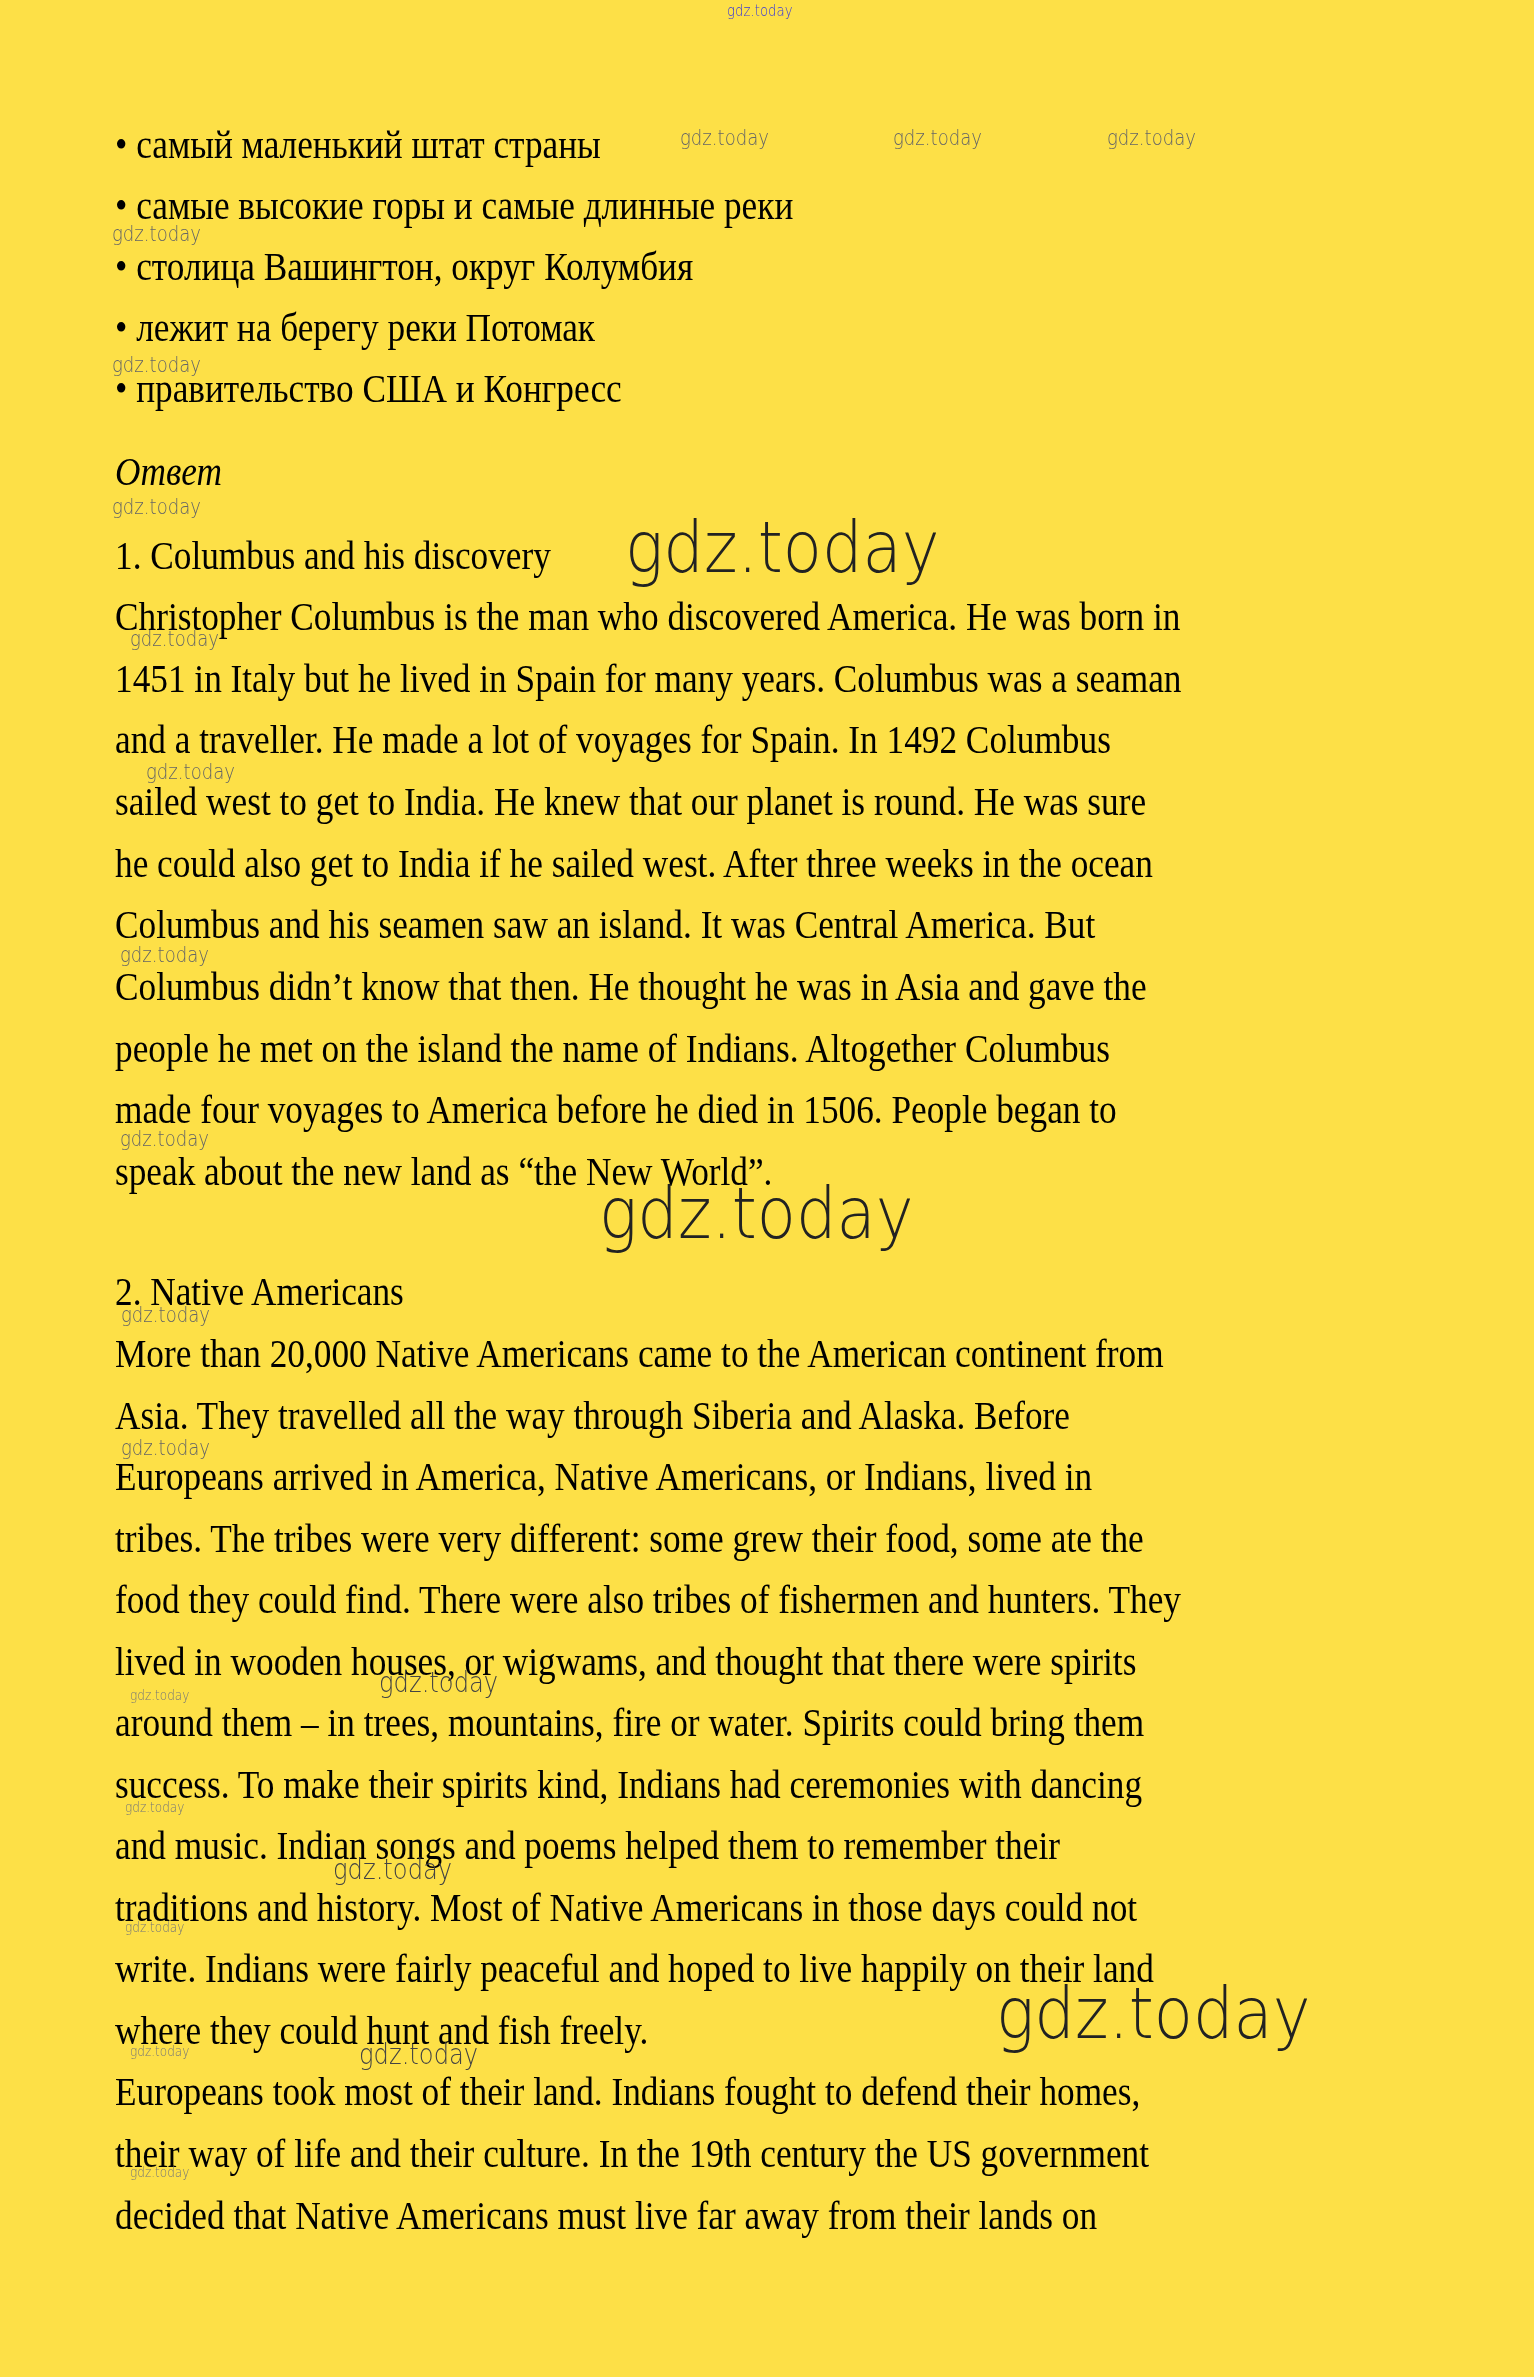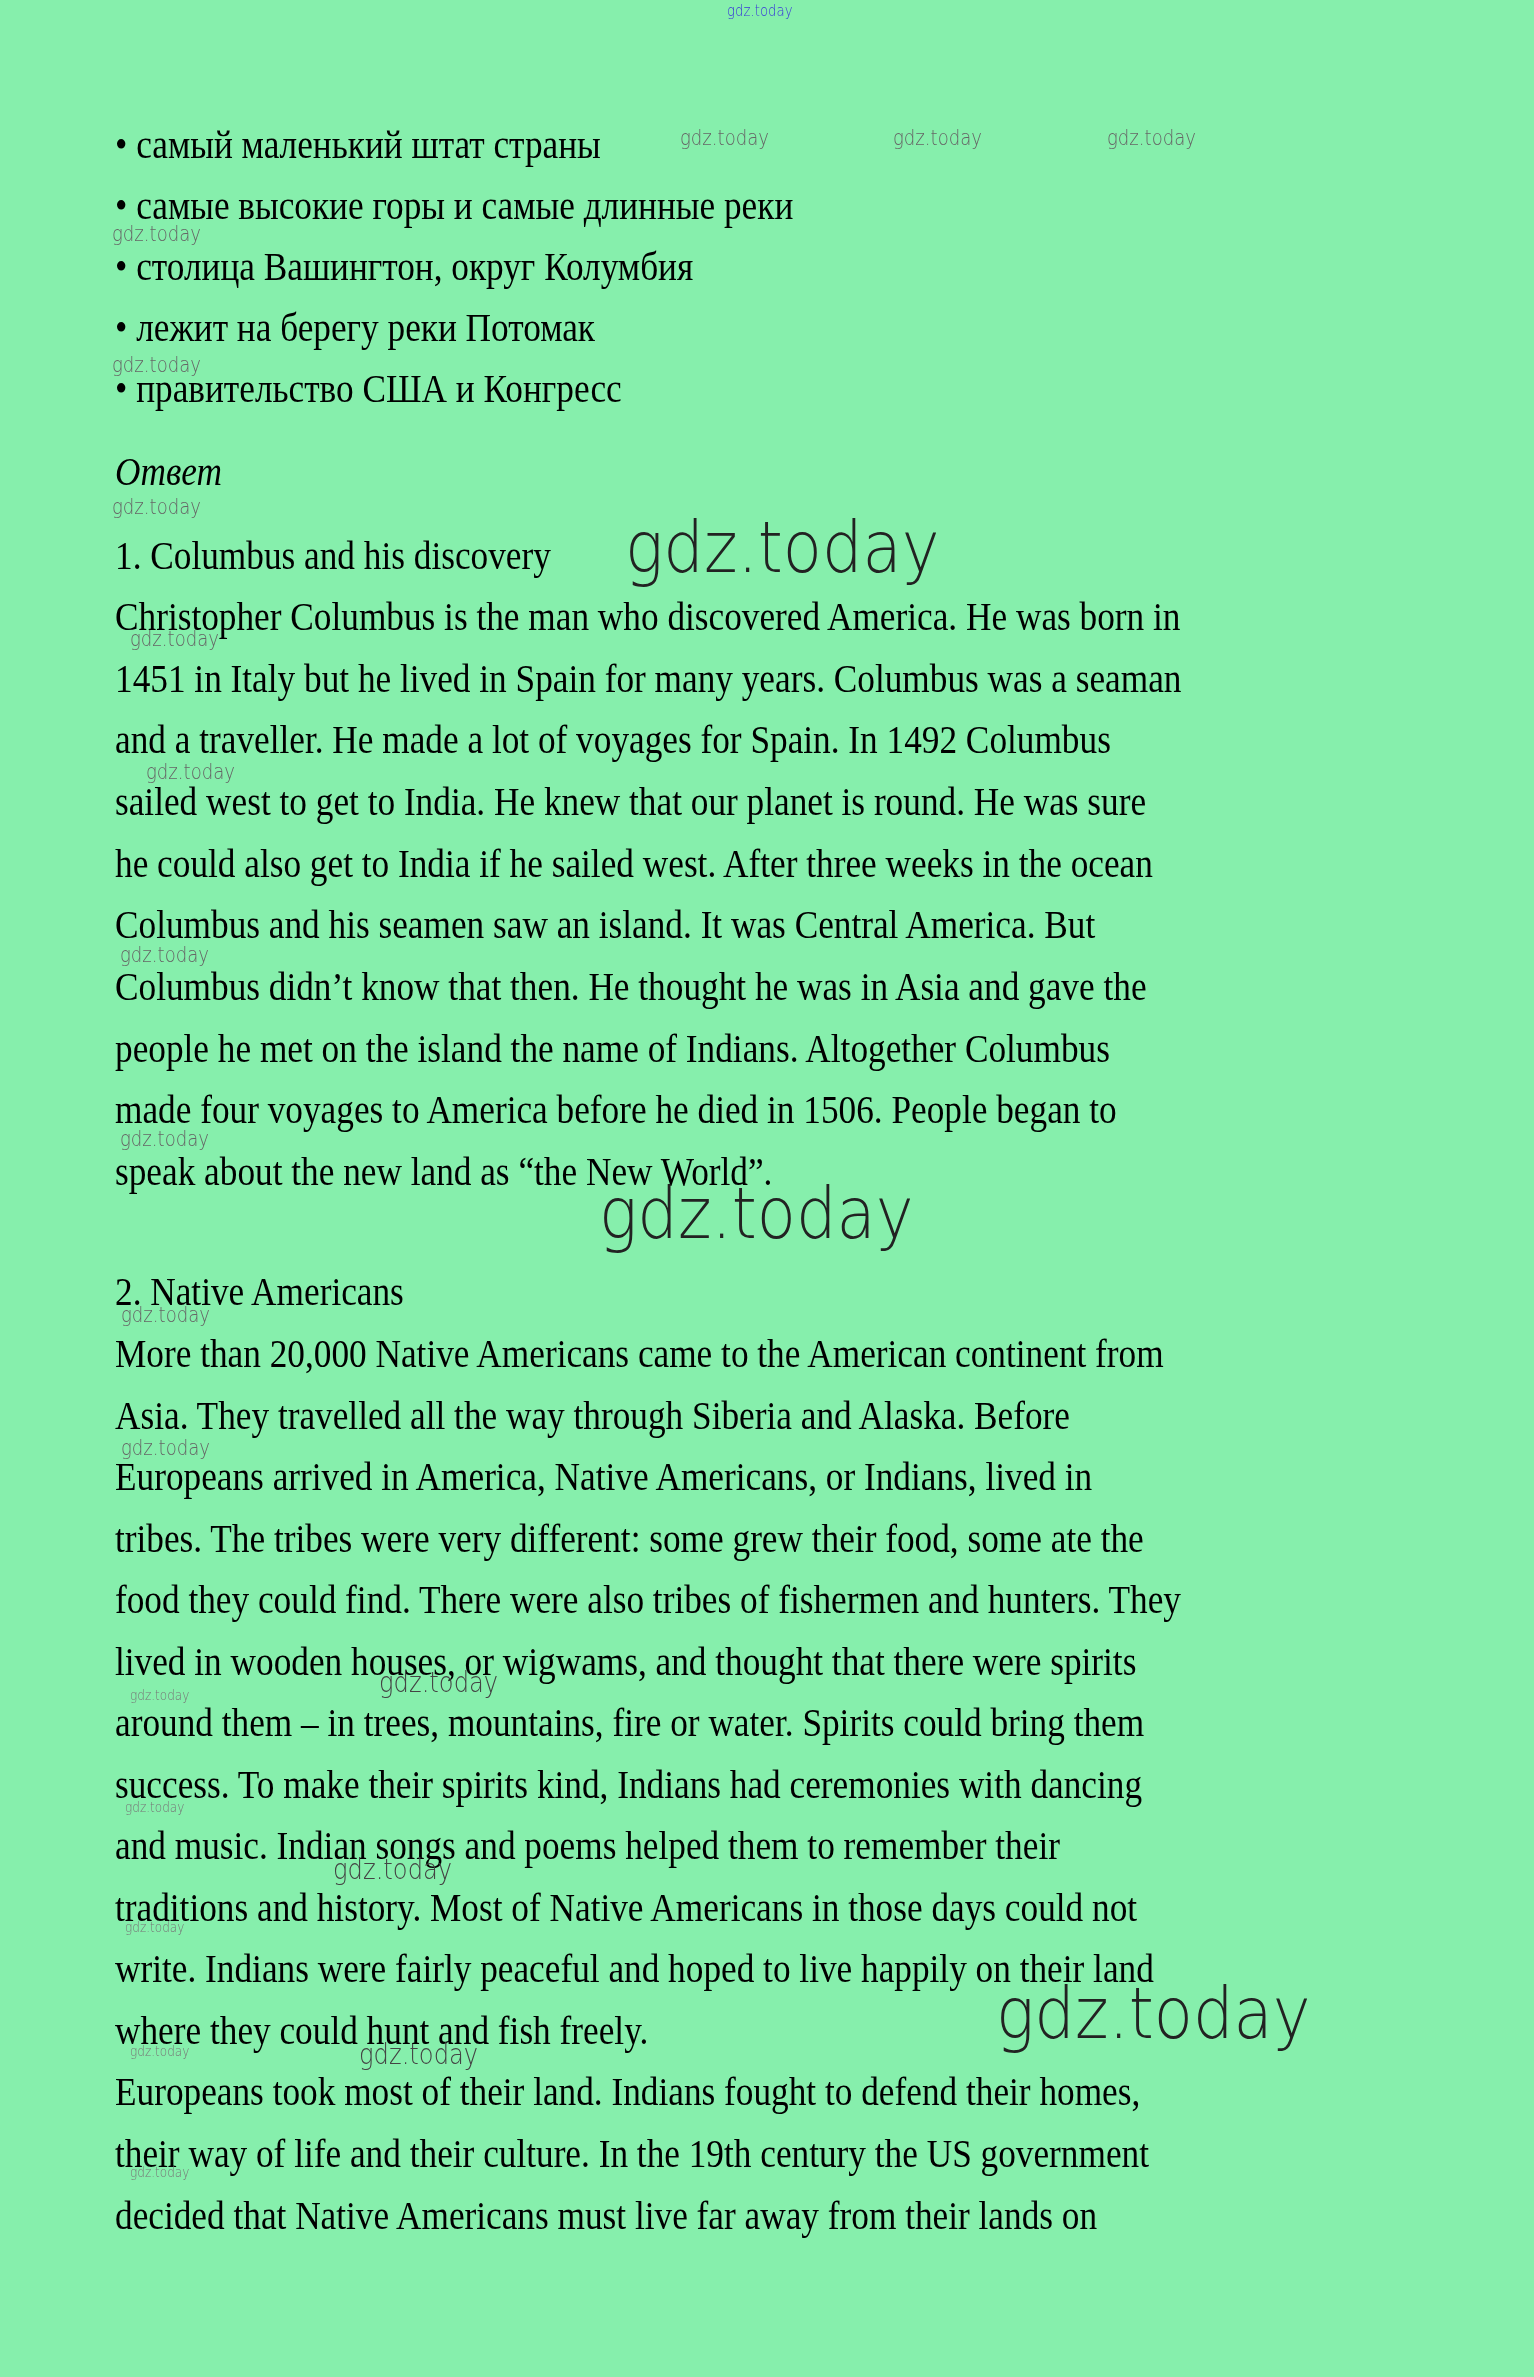--- a/index.html
+++ b/index.html
@@ -1,17 +1,17 @@
 <!DOCTYPE html>
 <html style="font-size:11.4px"><head>
 <meta charset="utf-8">
 <style>
   html, body { margin: 0; padding: 0; background: #ffffff; }
   body { width: 1534px; height: 2377px; position: relative; overflow: hidden; }
-  .page { position: absolute; left: 0; top: 0; width: 1534px; height: 2377px; background: #86efac; }
+  .page { position: absolute; left: 0; top: 0; width: 1534px; height: 2377px; background: #fde047; }
   .line {
     position: absolute; left: 115px;
     font-family: "Liberation Serif", "DejaVu Serif", serif;
     font-size: 41px; line-height: 1; color: #000; white-space: nowrap;
     transform-origin: left top; transform: scaleX(0.86);
   }
   .line.italic { font-style: italic; }
   .wm {
     position: absolute;
     font-family: "DejaVu Sans", "Liberation Sans", sans-serif;

